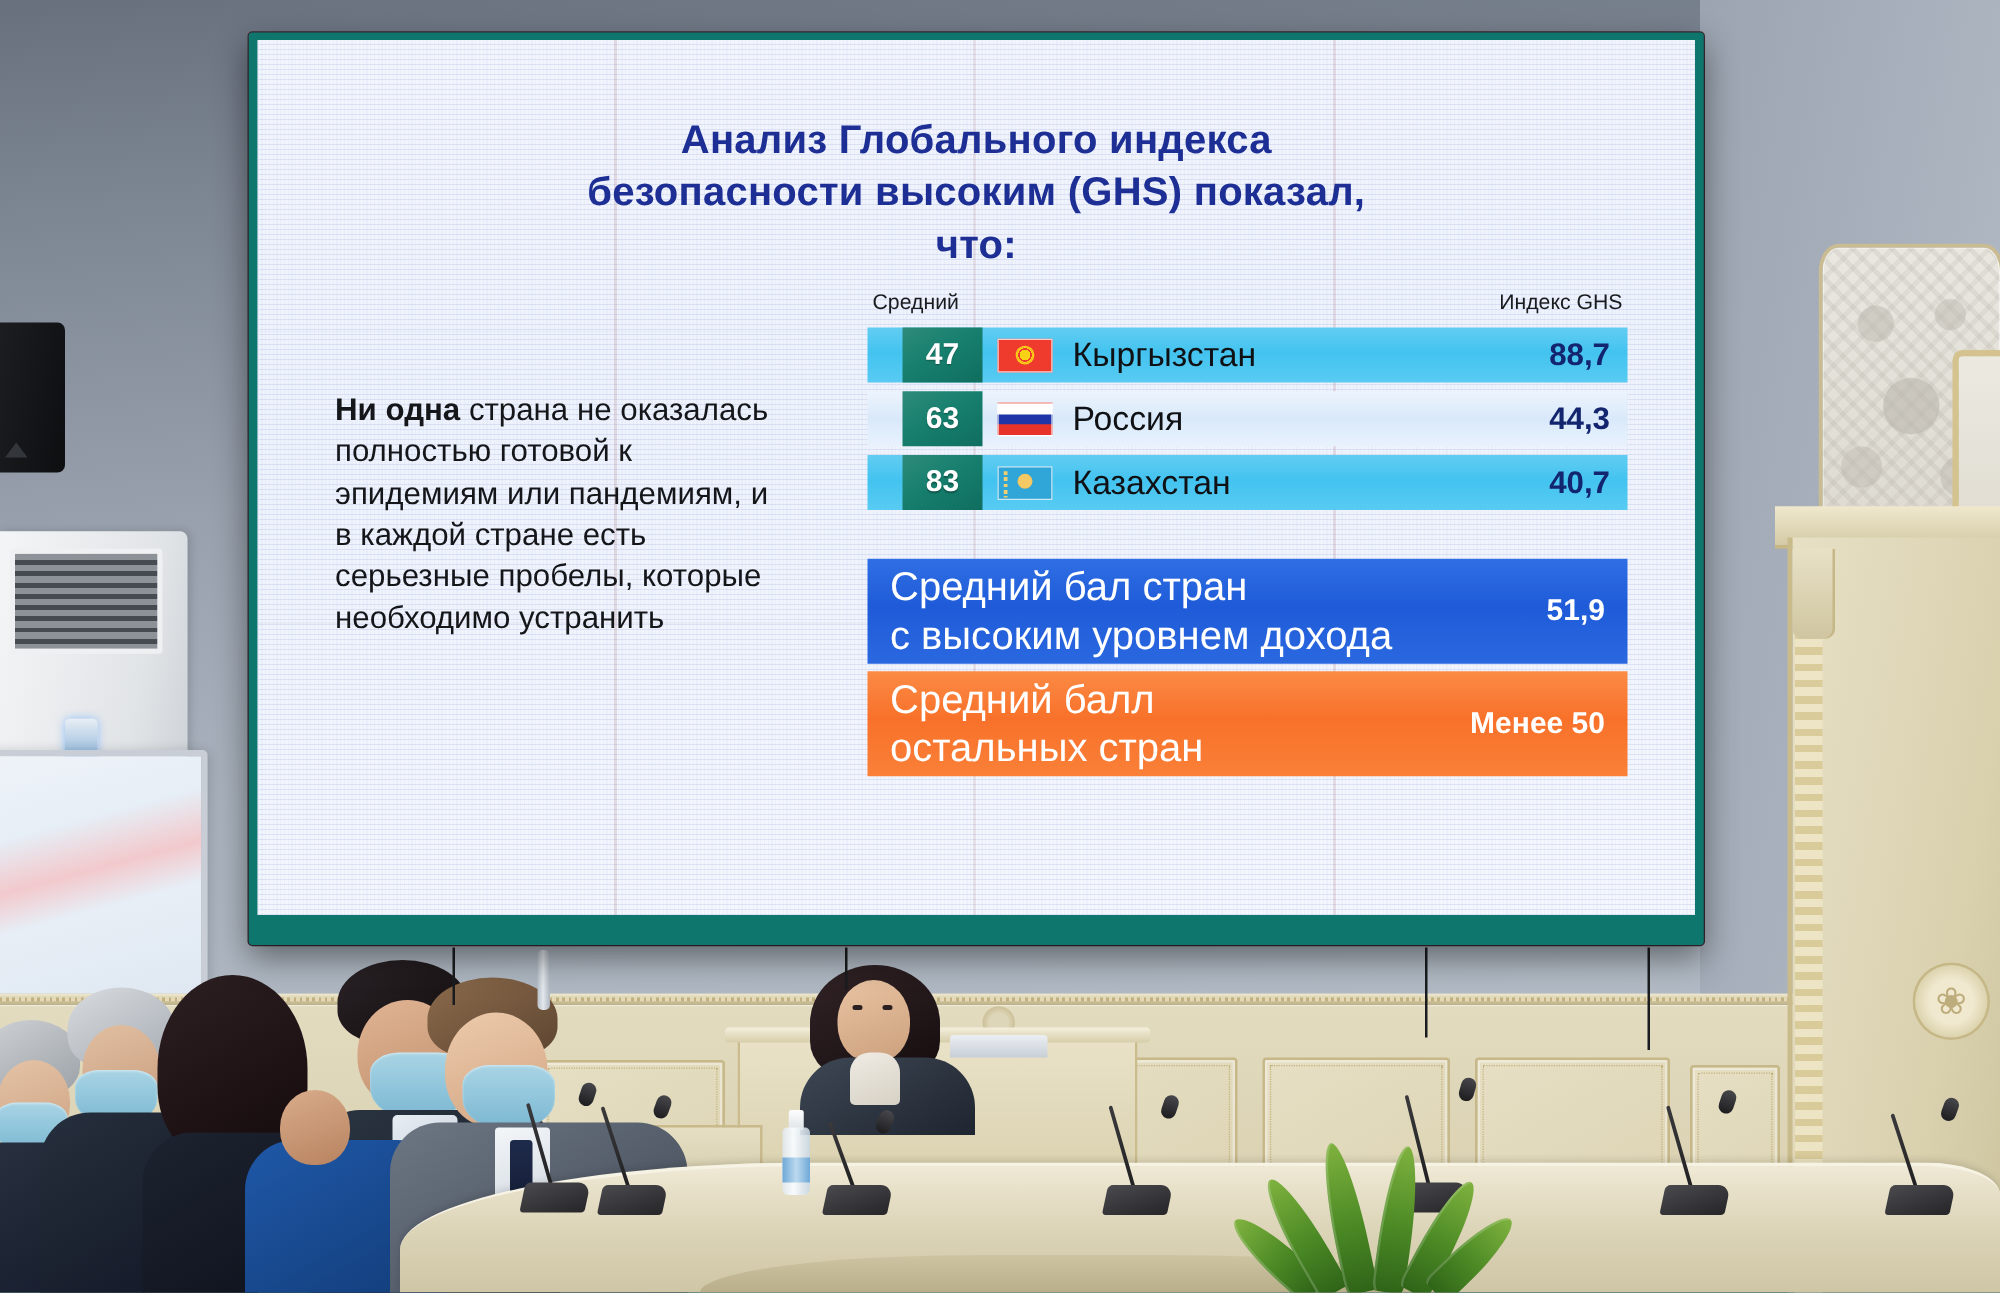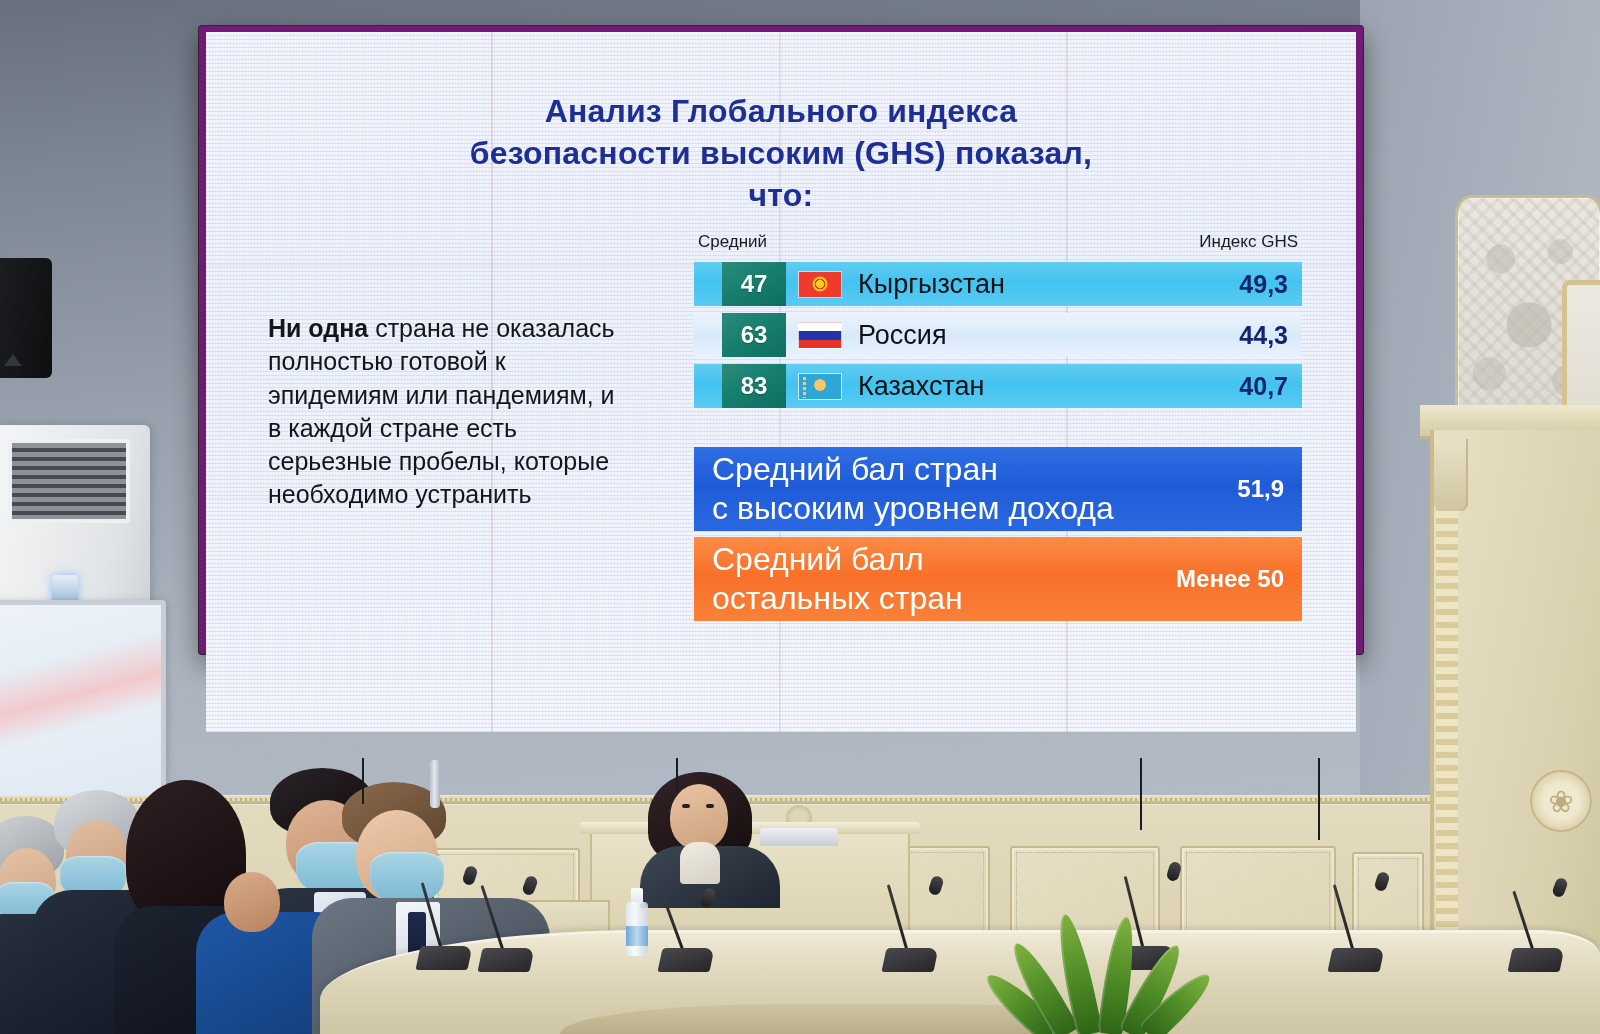--- a/index.html
+++ b/index.html
@@ -242,22 +242,22 @@
   .hair { position:absolute; border-radius:50% 50% 40% 40%; }
   .body-shape { position:absolute; border-radius:40px 40px 0 0; }
   .mask {
     position:absolute; border-radius:30% 30% 48% 48%;
     background:linear-gradient(180deg,#a9d4e4,#8cc3da 60%,#7bb6d0);
     box-shadow:inset 0 1px 2px rgba(255,255,255,.5);
   }
 
   
   #screen-frame {
-    position:absolute; left:199px; top:26px; width:1164px; height:628px;
-    background:#701a75;
+    position:absolute; left:199px; top:26px; width:1164px; height:730px;
+    background:#0f766e;
     border-radius:3px;
     box-shadow:0 10px 26px rgba(0,0,0,.45), 0 0 0 1px #3c2a33;
   }
   #screen {
     position:absolute; left:7px; top:6px; width:1150px; height:700px;
     background:
       repeating-linear-gradient(0deg, rgba(173,189,226,.33) 0 1px, rgba(255,255,255,0) 1px 4px),
       repeating-linear-gradient(90deg, rgba(186,198,230,.12) 0 1px, rgba(255,255,255,0) 1px 3px),
       linear-gradient(175deg,#f3f5fd 0%, #eef2fc 40%, #f5f7fe 100%);
     overflow:hidden;
@@ -542,21 +542,21 @@
         <div class="ghs-table">
           <div class="ghs-head">
             <span class="h-left">Средний</span>
             <span class="h-right">Индекс GHS</span>
           </div>
 
           <div class="ghs-row odd">
             <div class="rank-badge">47</div>
             <div class="flag flag-kg"></div>
             <div class="country-name">Кыргызстан</div>
-            <div class="ghs-value">49,3</div>
+            <div class="ghs-value">88,7</div>
           </div>
 
           <div class="ghs-row even">
             <div class="rank-badge">63</div>
             <div class="flag flag-ru"></div>
             <div class="country-name">Россия</div>
             <div class="ghs-value">44,3</div>
           </div>
 
           <div class="ghs-row odd">

